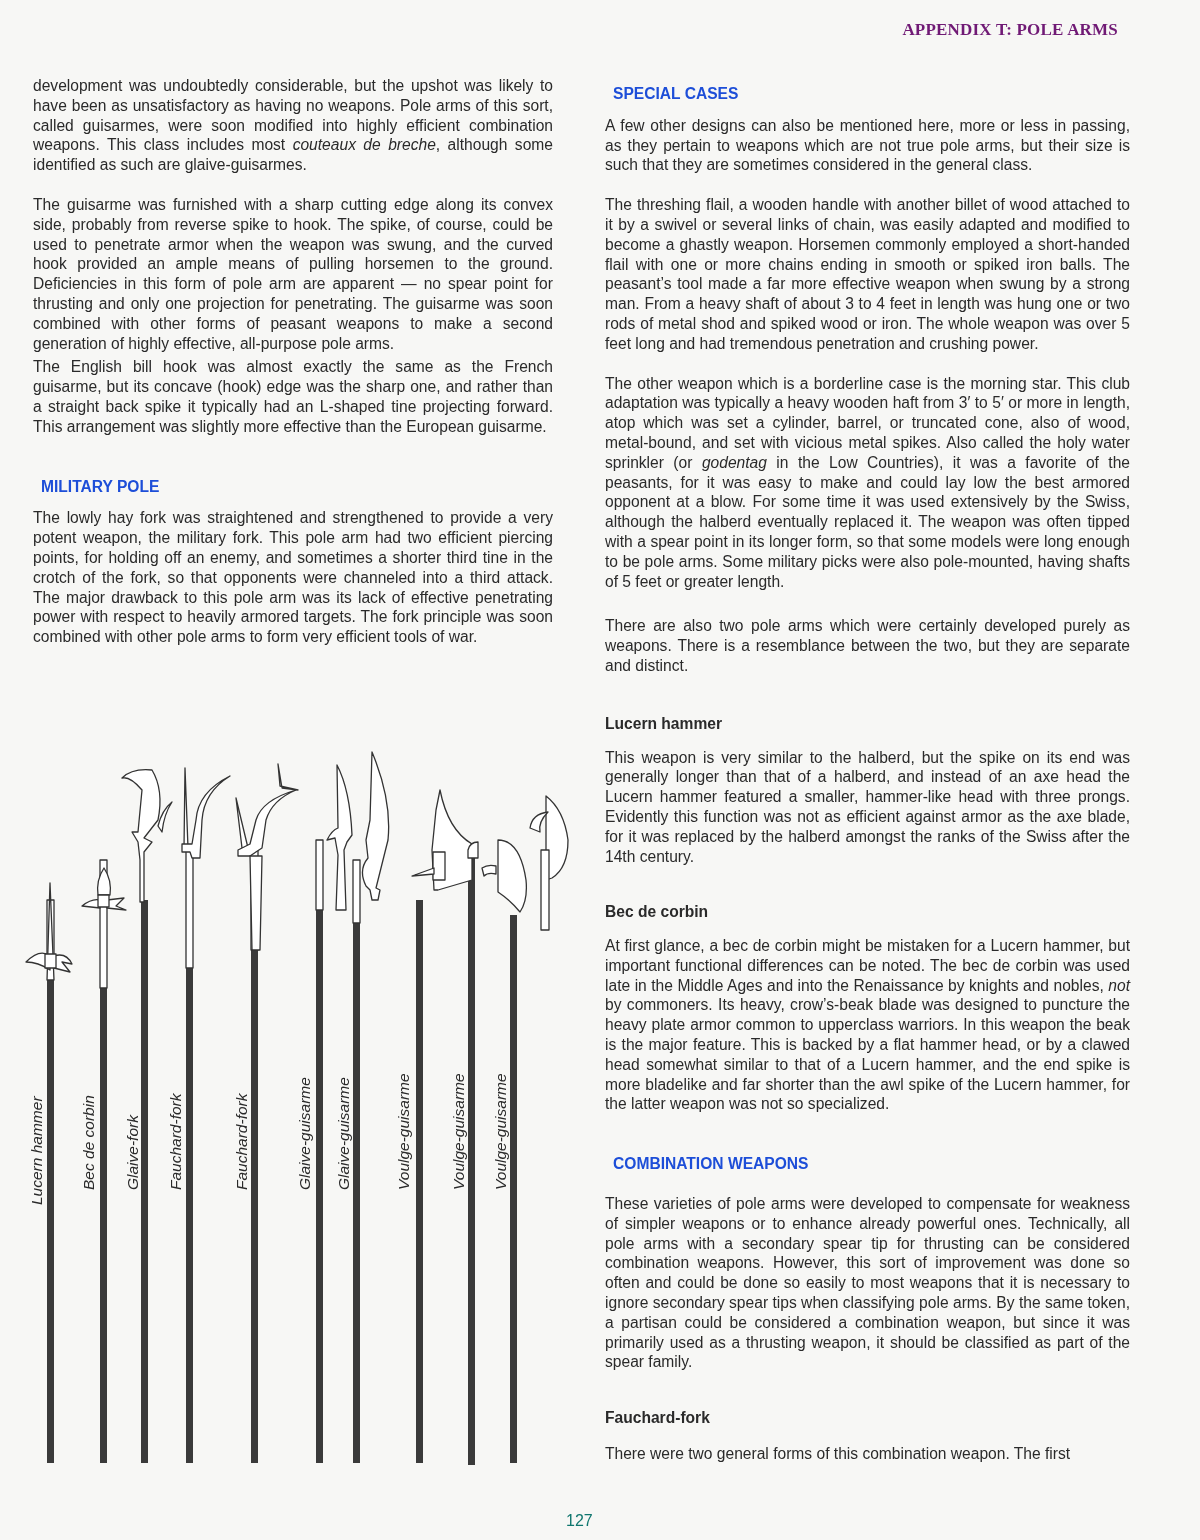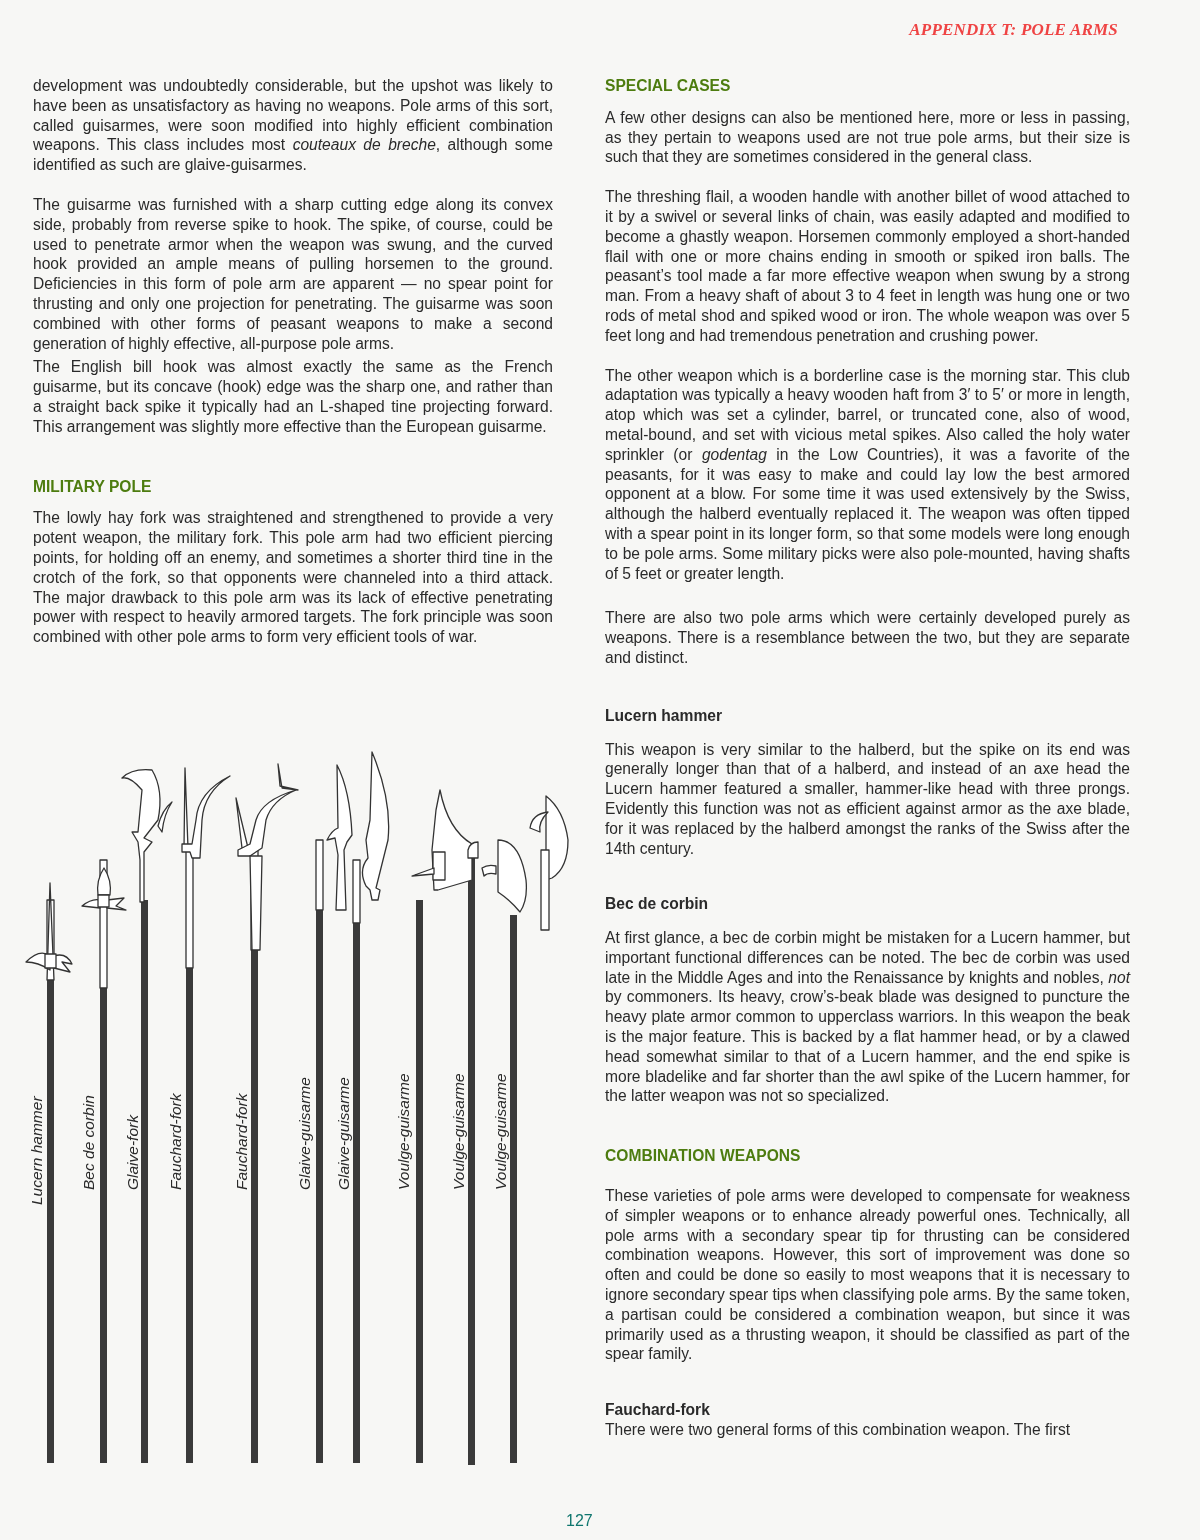--- a/index.html
+++ b/index.html
@@ -4,28 +4,28 @@
 <style>
   html, body { margin: 0; padding: 0; }
   body {
     width: 1200px; height: 1540px; position: relative; overflow: hidden;
     background: #f7f7f5;
     font-family: "Liberation Sans", sans-serif;
     color: #2a2a2a;
   }
   .running-head {
     position: absolute; right: 82px; top: 20px;
-    font-family: "Liberation Serif", serif; font-style: italic; font-weight: bold;
-    font-size: 17px; color: #ef4444; letter-spacing: 0.2px;
+    font-family: "Liberation Serif", serif; font-weight: bold;
+    font-size: 17px; color: #701a75; letter-spacing: 0.2px;
   }
   .col { position: absolute; top: 76px; font-size: 15.6px; line-height: 19.8px; }
   .col-left { left: 33px; width: 520px; }
   .col-right { left: 605px; width: 525px; }
   p { margin: 0; text-align: justify; text-align-last: left; hyphens: manual; }
-  h2 { margin: 0; font-size: 15.6px; font-weight: bold; line-height: 19.8px; color: #4d7c0f; }
+  h2 { margin: 8px; font-size: 15.6px; font-weight: bold; line-height: 19.8px; color: #1d4ed8; }
   h3 { margin: 0; font-size: 15.6px; font-weight: bold; line-height: 19.8px; color: #2a2a2a; }
   i, em { font-style: italic; }
   .figure { position: absolute; left: 0; top: 740px; width: 590px; height: 740px; }
   .shaft-label {
     position: absolute; font-style: italic; font-size: 15.5px; color: #2a2a2a;
     transform: rotate(-90deg); transform-origin: left top; white-space: nowrap;
   }
   .page-number { position: absolute; left: 566px; top: 1512px; font-size: 16px; color: #0f766e; }
 </style>
 </head>
@@ -113,31 +113,31 @@
   <span class="shaft-label" style="left:233px;top:450px">Fauchard-fork</span>
   <span class="shaft-label" style="left:296px;top:450px">Glaive-guisarme</span>
   <span class="shaft-label" style="left:335px;top:450px">Glaive-guisarme</span>
   <span class="shaft-label" style="left:395px;top:450px">Voulge-guisarme</span>
   <span class="shaft-label" style="left:450px;top:450px">Voulge-guisarme</span>
   <span class="shaft-label" style="left:492px;top:450px">Voulge-guisarme</span>
 </div>
 
 <div class="col col-right">
   <h2>SPECIAL CASES</h2>
-  <p style="margin-top:12px">A few other designs can also be mentioned here, more or less in pass­ing, as they pertain to weapons used are not true pole arms, but their size is such that they are sometimes considered in the general class.</p>
+  <p style="margin-top:12px">A few other designs can also be mentioned here, more or less in pass­ing, as they pertain to weapons which are not true pole arms, but their size is such that they are sometimes considered in the general class.</p>
   <p style="margin-top:20px">The threshing flail, a wooden handle with another billet of wood at­tached to it by a swivel or several links of chain, was easily adapted and modified to become a ghastly weapon. Horsemen commonly em­ployed a short-handed flail with one or more chains ending in smooth or spiked iron balls. The peasant’s tool made a far more effective weapon when swung by a strong man. From a heavy shaft of about 3 to 4 feet in length was hung one or two rods of metal shod and spiked wood or iron. The whole weapon was over 5 feet long and had tremen­dous penetration and crushing power.</p>
   <p style="margin-top:20px"><span>The other weapon which is a borderline case is the morning star. This club adaptation was typically a heavy wooden haft from 3′ to 5′ or more in length, atop which was set a cylinder, barrel, or truncated cone, also of wood, metal-bound, and set with vicious metal spikes. Also called the holy water sprinkler (or </span><i>godentag</i><span> in the Low Coun­tries), it was a favorite of the peasants, for it was easy to make and could lay low the best armored opponent at a blow. For some time it was used extensively by the Swiss, although the halberd eventually replaced it. The weapon was often tipped with a spear point in its longer form, so that some models were long enough to be pole arms. Some military picks were also pole-mounted, having shafts of 5 feet or greater length.</span></p>
   <p style="margin-top:25px">There are also two pole arms which were certainly developed purely as weapons. There is a resemblance between the two, but they are separate and distinct.</p>
 
   <h3 style="margin-top:38px">Lucern hammer</h3>
   <p style="margin-top:14px">This weapon is very similar to the halberd, but the spike on its end was generally longer than that of a halberd, and instead of an axe head the Lucern hammer featured a smaller, hammer-like head with three prongs. Evidently this function was not as efficient against ar­mor as the axe blade, for it was replaced by the halberd amongst the ranks of the Swiss after the 14th century.</p>
 
   <h3 style="margin-top:36px">Bec de corbin</h3>
   <p style="margin-top:14px"><span>At first glance, a bec de corbin might be mistaken for a Lucern ham­mer, but important functional differences can be noted. The bec de corbin was used late in the Middle Ages and into the Renaissance by knights and nobles, </span><i>not</i><span> by commoners. Its heavy, crow’s-beak blade was designed to puncture the heavy plate armor common to upper­class warriors. In this weapon the beak is the major feature. This is backed by a flat hammer head, or by a clawed head somewhat similar to that of a Lucern hammer, and the end spike is more bladelike and far shorter than the awl spike of the Lucern hammer, for the latter weapon was not so specialized.</span></p>
 
   <h2 style="margin-top:40px">COMBINATION WEAPONS</h2>
   <p style="margin-top:20px">These varieties of pole arms were developed to compensate for weakness of simpler weapons or to enhance already powerful ones. Technically, all pole arms with a secondary spear tip for thrusting can be considered combination weapons. However, this sort of improve­ment was done so often and could be done so easily to most weapons that it is necessary to ignore secondary spear tips when classifying pole arms. By the same token, a partisan could be considered a com­bination weapon, but since it was primarily used as a thrusting weapon, it should be classified as part of the spear family.</p>
 
   <h3 style="margin-top:36px">Fauchard-fork</h3>
-  <p style="">There were two general forms of this combination weapon. The first</p>
+  <p style="margin-top:16px">There were two general forms of this combination weapon. The first</p>
 </div>
 
 <div class="page-number">127</div>
 
 </body></html>

